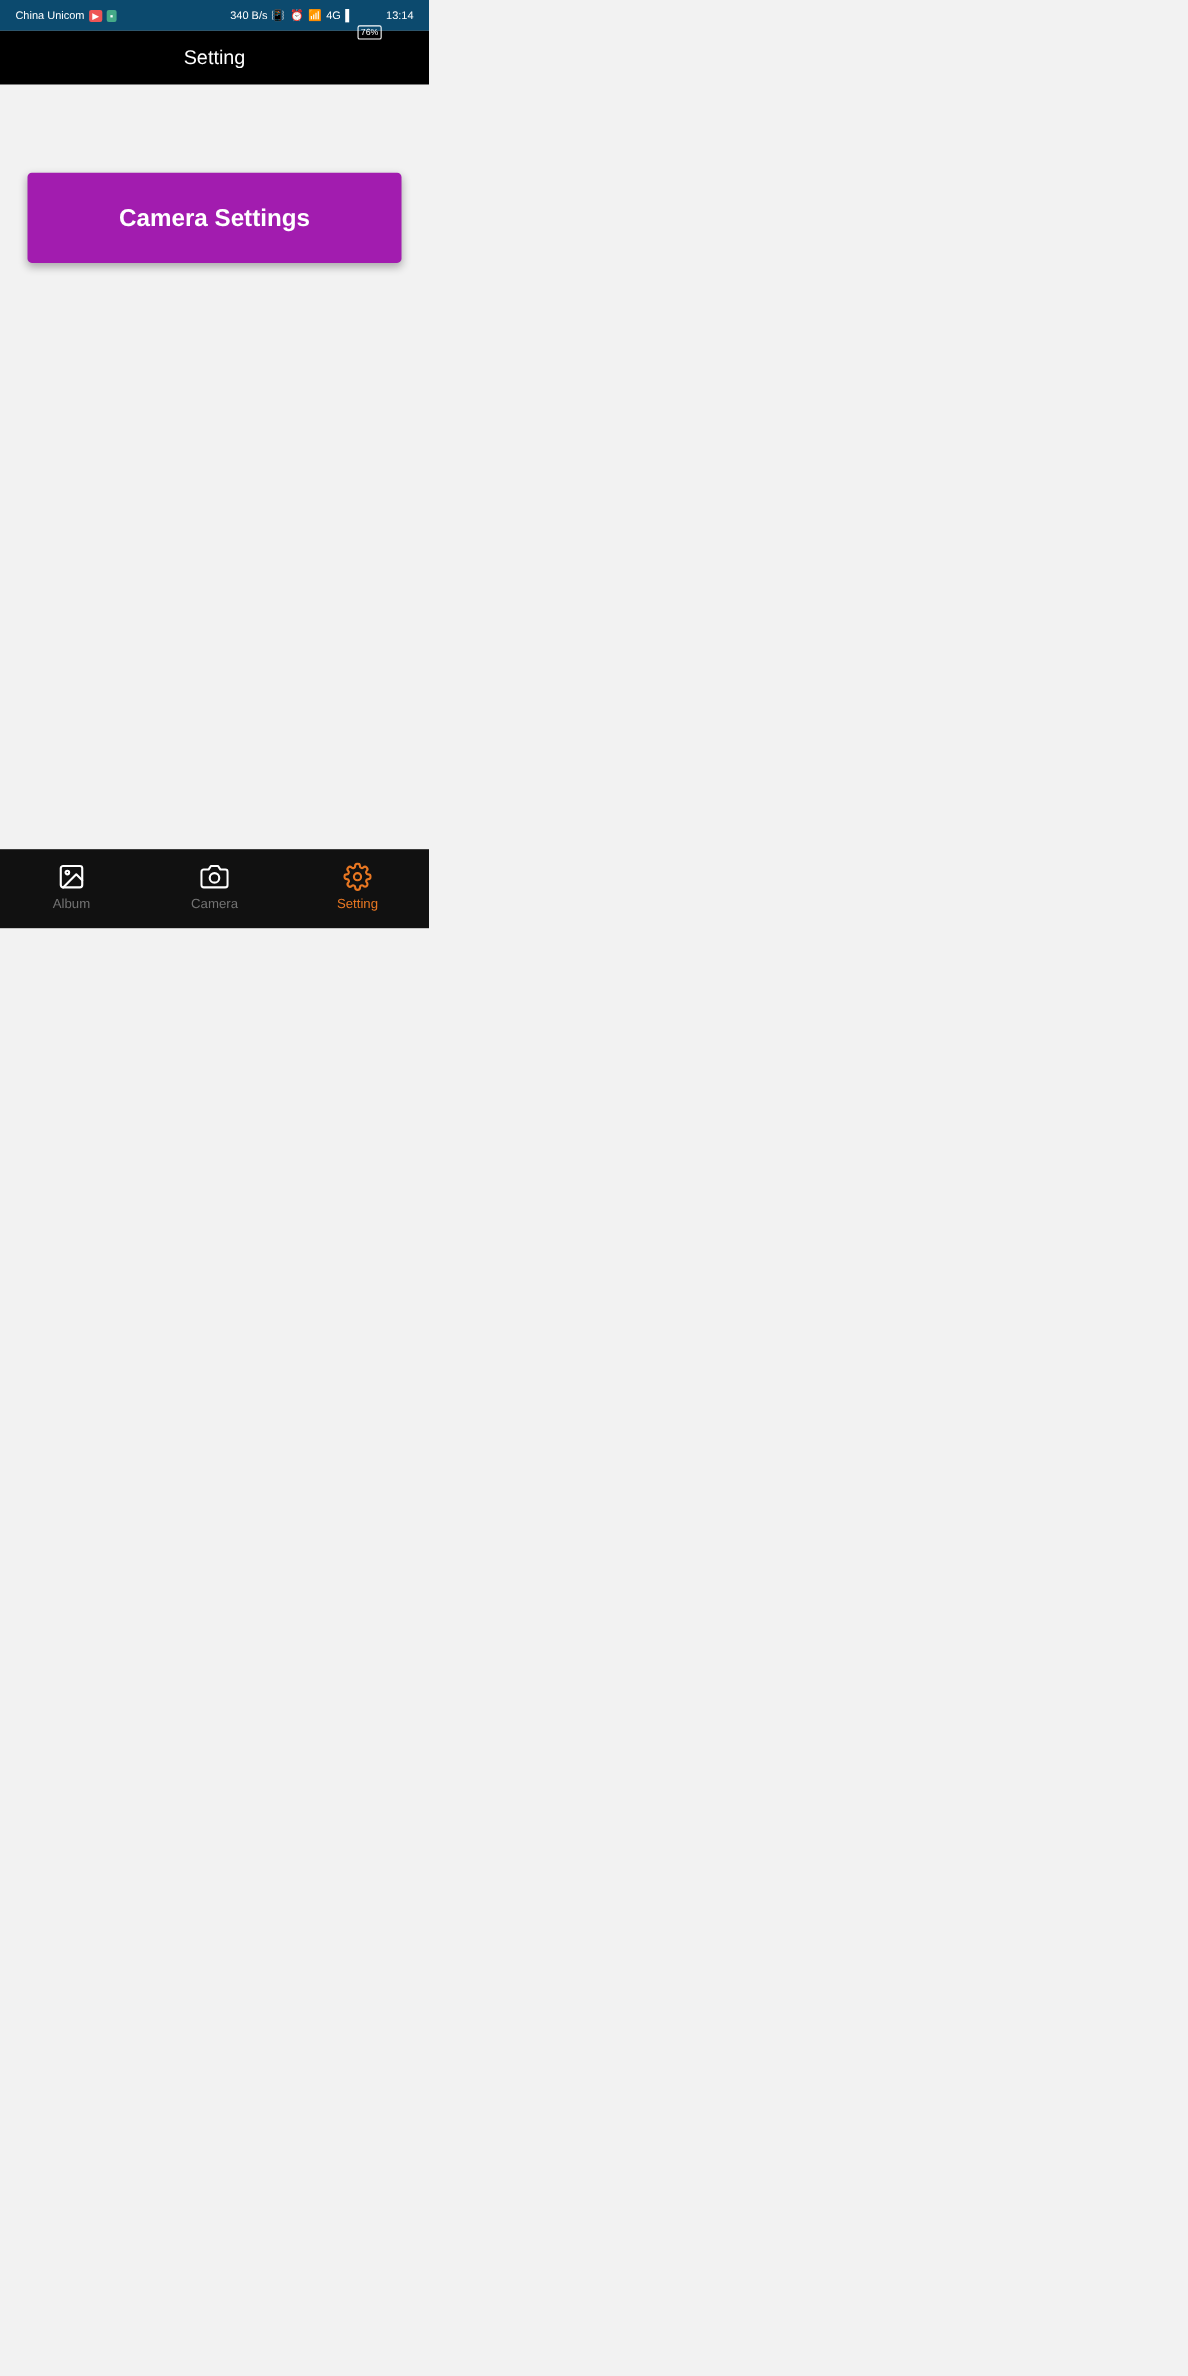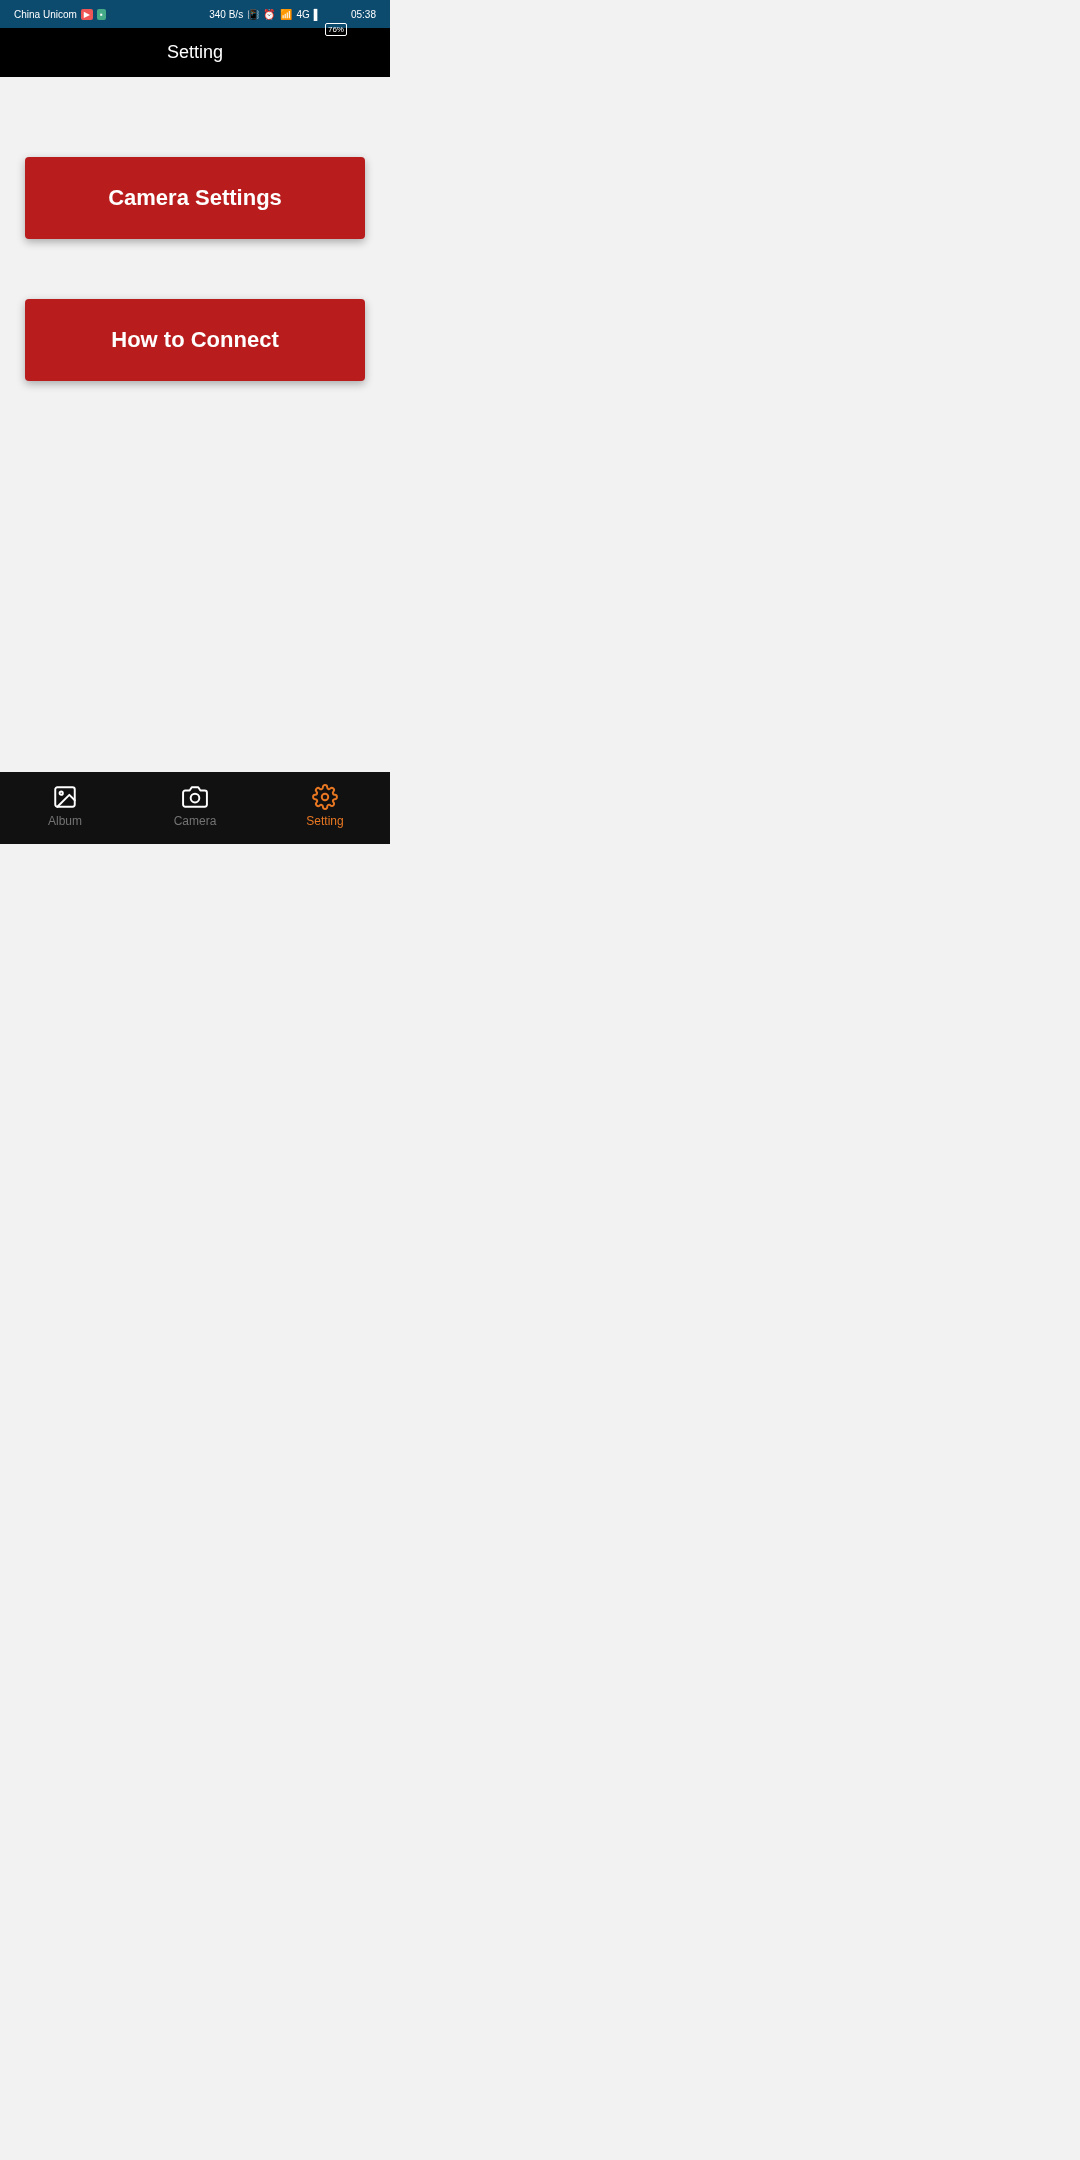--- a/index.html
+++ b/index.html
@@ -93,21 +93,21 @@
       align-items: center;
       justify-content: flex-start;
       padding: 80px 16px 20px;
       gap: 0;
       background: #f2f2f2;
     }
 
     .menu-button {
       width: 100%;
       max-width: 340px;
-      background: #b91c1c;
+      background: #a21caf;
       color: #fff;
       border: none;
       border-radius: 4px;
       padding: 28px 20px;
       font-size: 22px;
       font-weight: 600;
       cursor: pointer;
       text-align: center;
       box-shadow: 0 3px 8px rgba(0,0,0,0.3);
       margin-bottom: 60px;
@@ -169,31 +169,30 @@
   <div class="status-right">
     <span>340 B/s</span>
     <span>📳</span>
     <span>⏰</span>
     <span>📶</span>
     <span>4G</span>
     <span>▌</span>
     <span class="battery-icon">
       <span>76</span>%
     </span>
-    <span>05:38</span>
+    <span>13:14</span>
   </div>
 </div>
 
 <div class="top-bar">
   <span>Setting</span>
 </div>
 
 <div class="main-content">
   <button class="menu-button">Camera Settings</button>
-  <button class="menu-button">How to Connect</button>
 </div>
 
 <div class="bottom-nav">
 
   <div class="nav-item">
     <div class="nav-icon">
       <svg viewBox="0 0 24 24" fill="none" stroke="white" stroke-width="1.8" stroke-linecap="round" stroke-linejoin="round">
         <rect x="3" y="3" width="18" height="18" rx="2"></rect>
         <circle cx="8.5" cy="8.5" r="1.5"></circle>
         <polyline points="21,15 16,10 5,21"></polyline>

